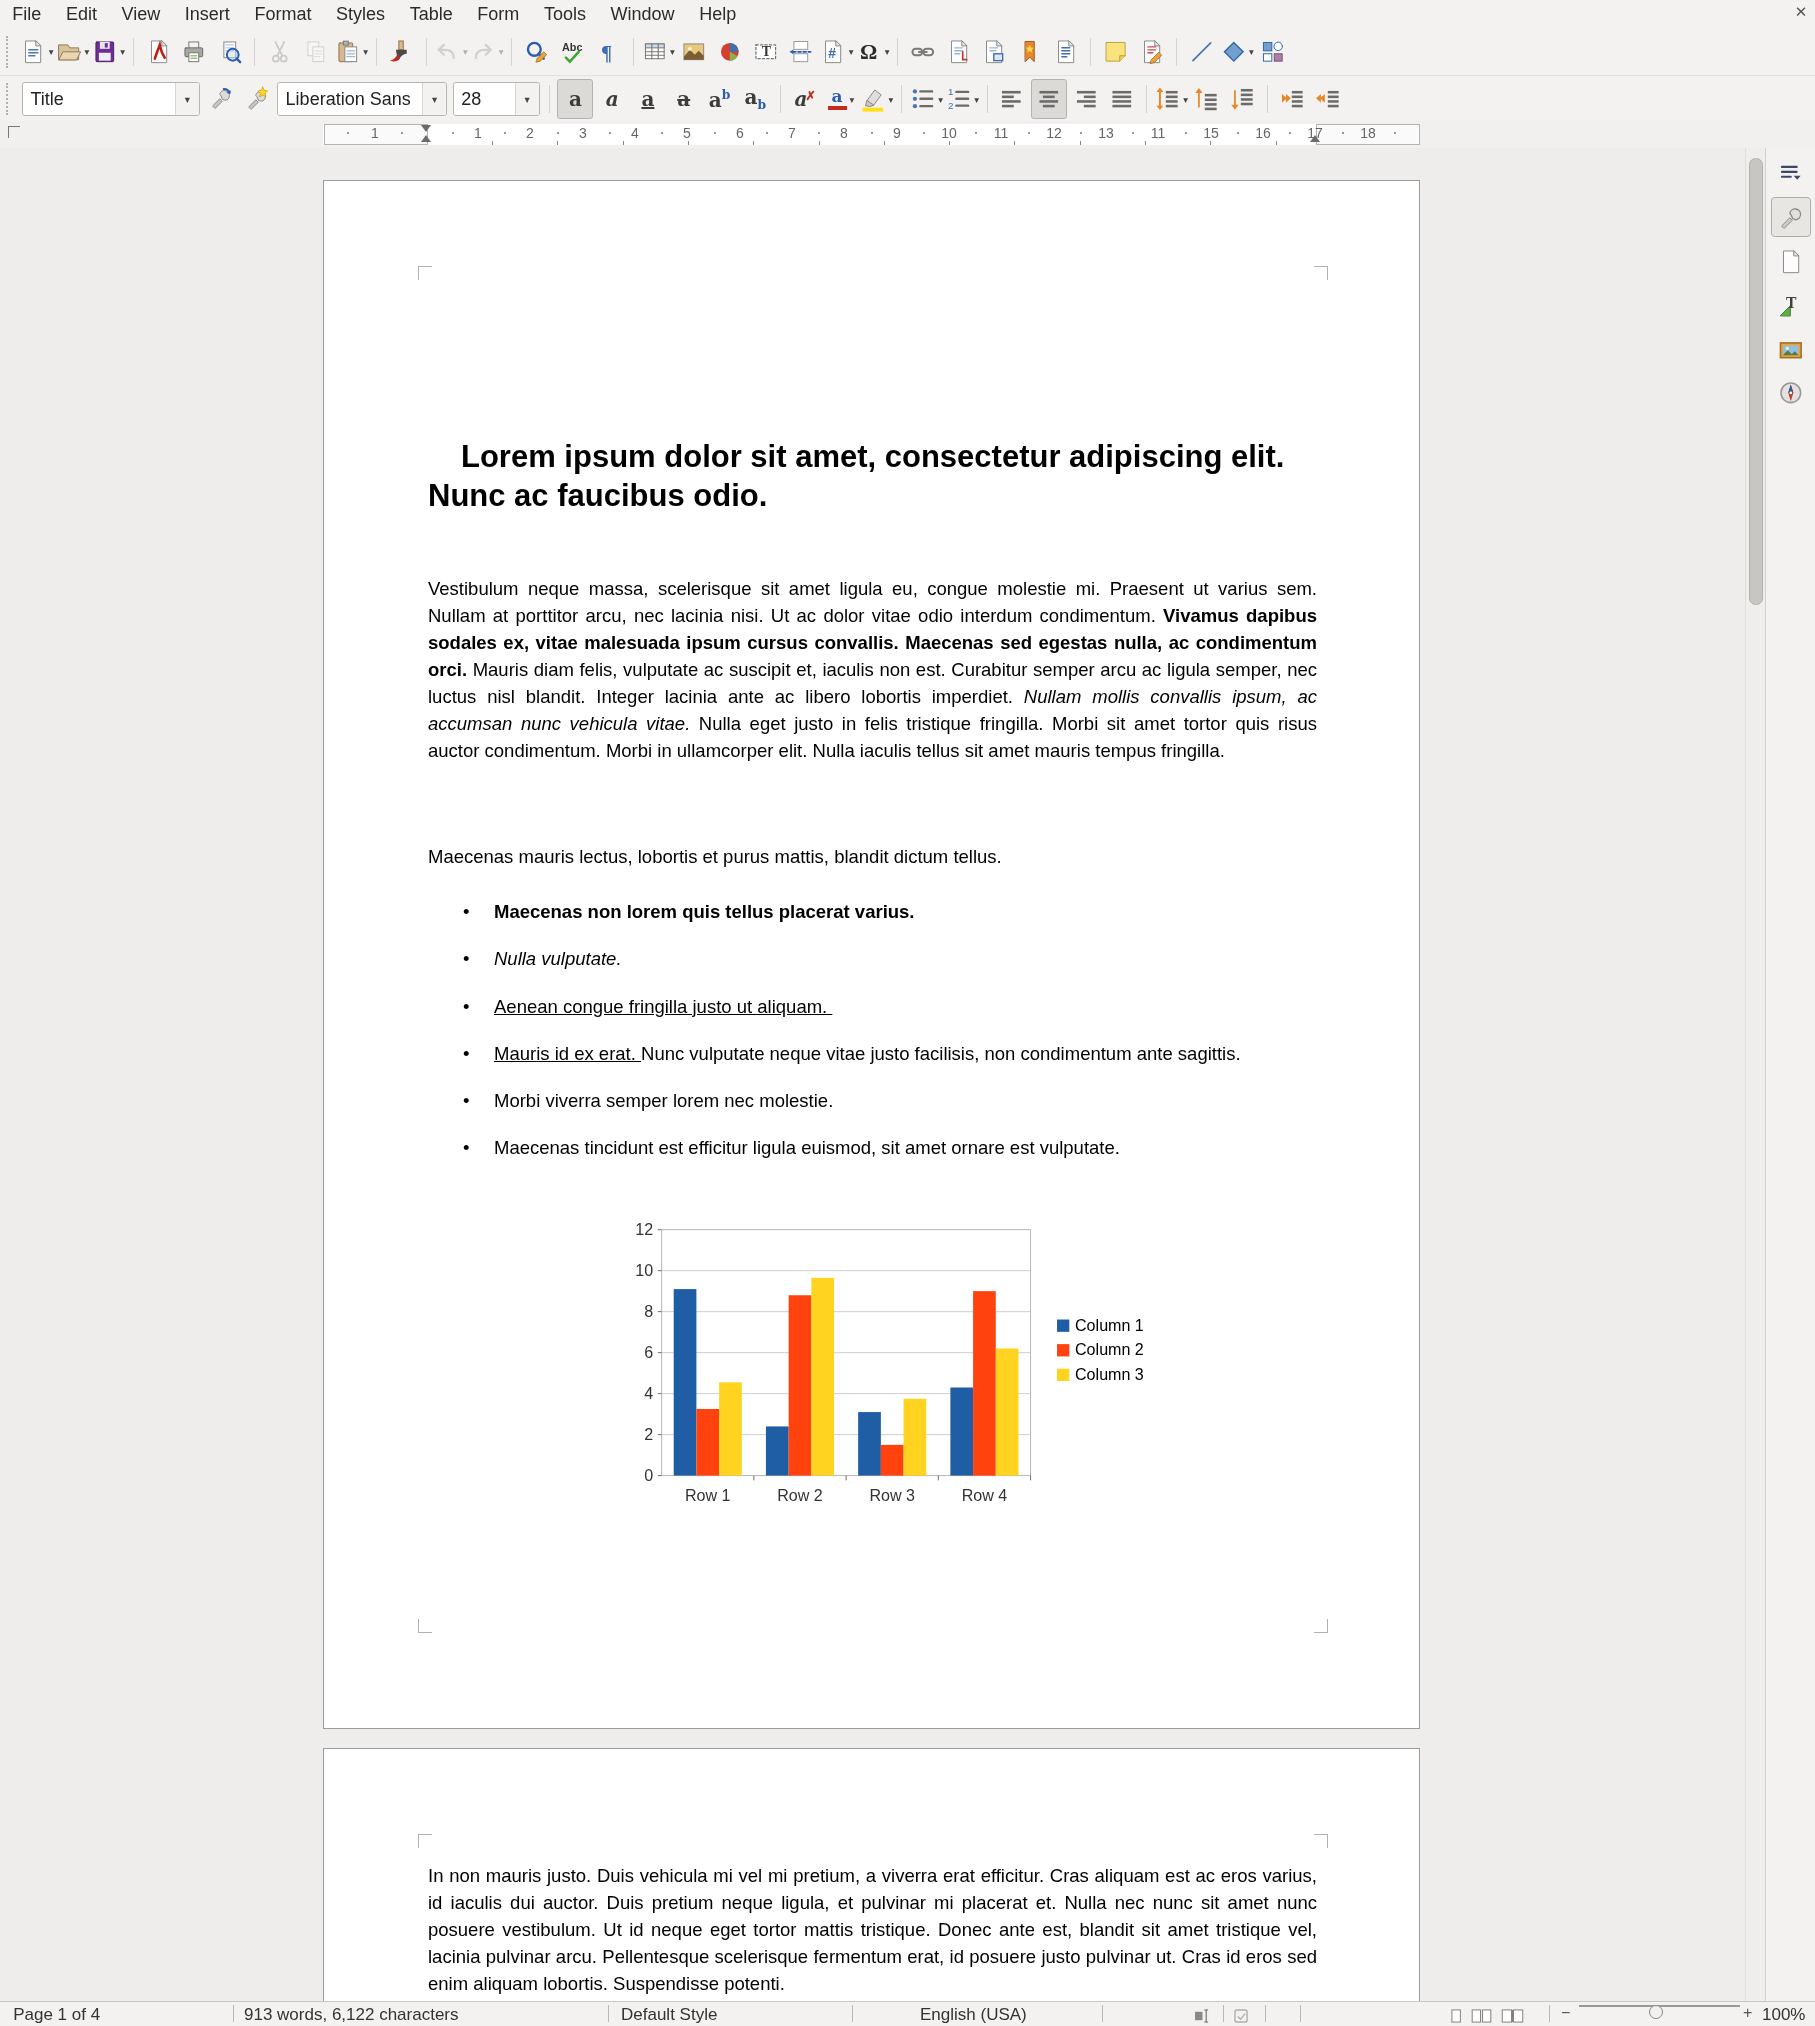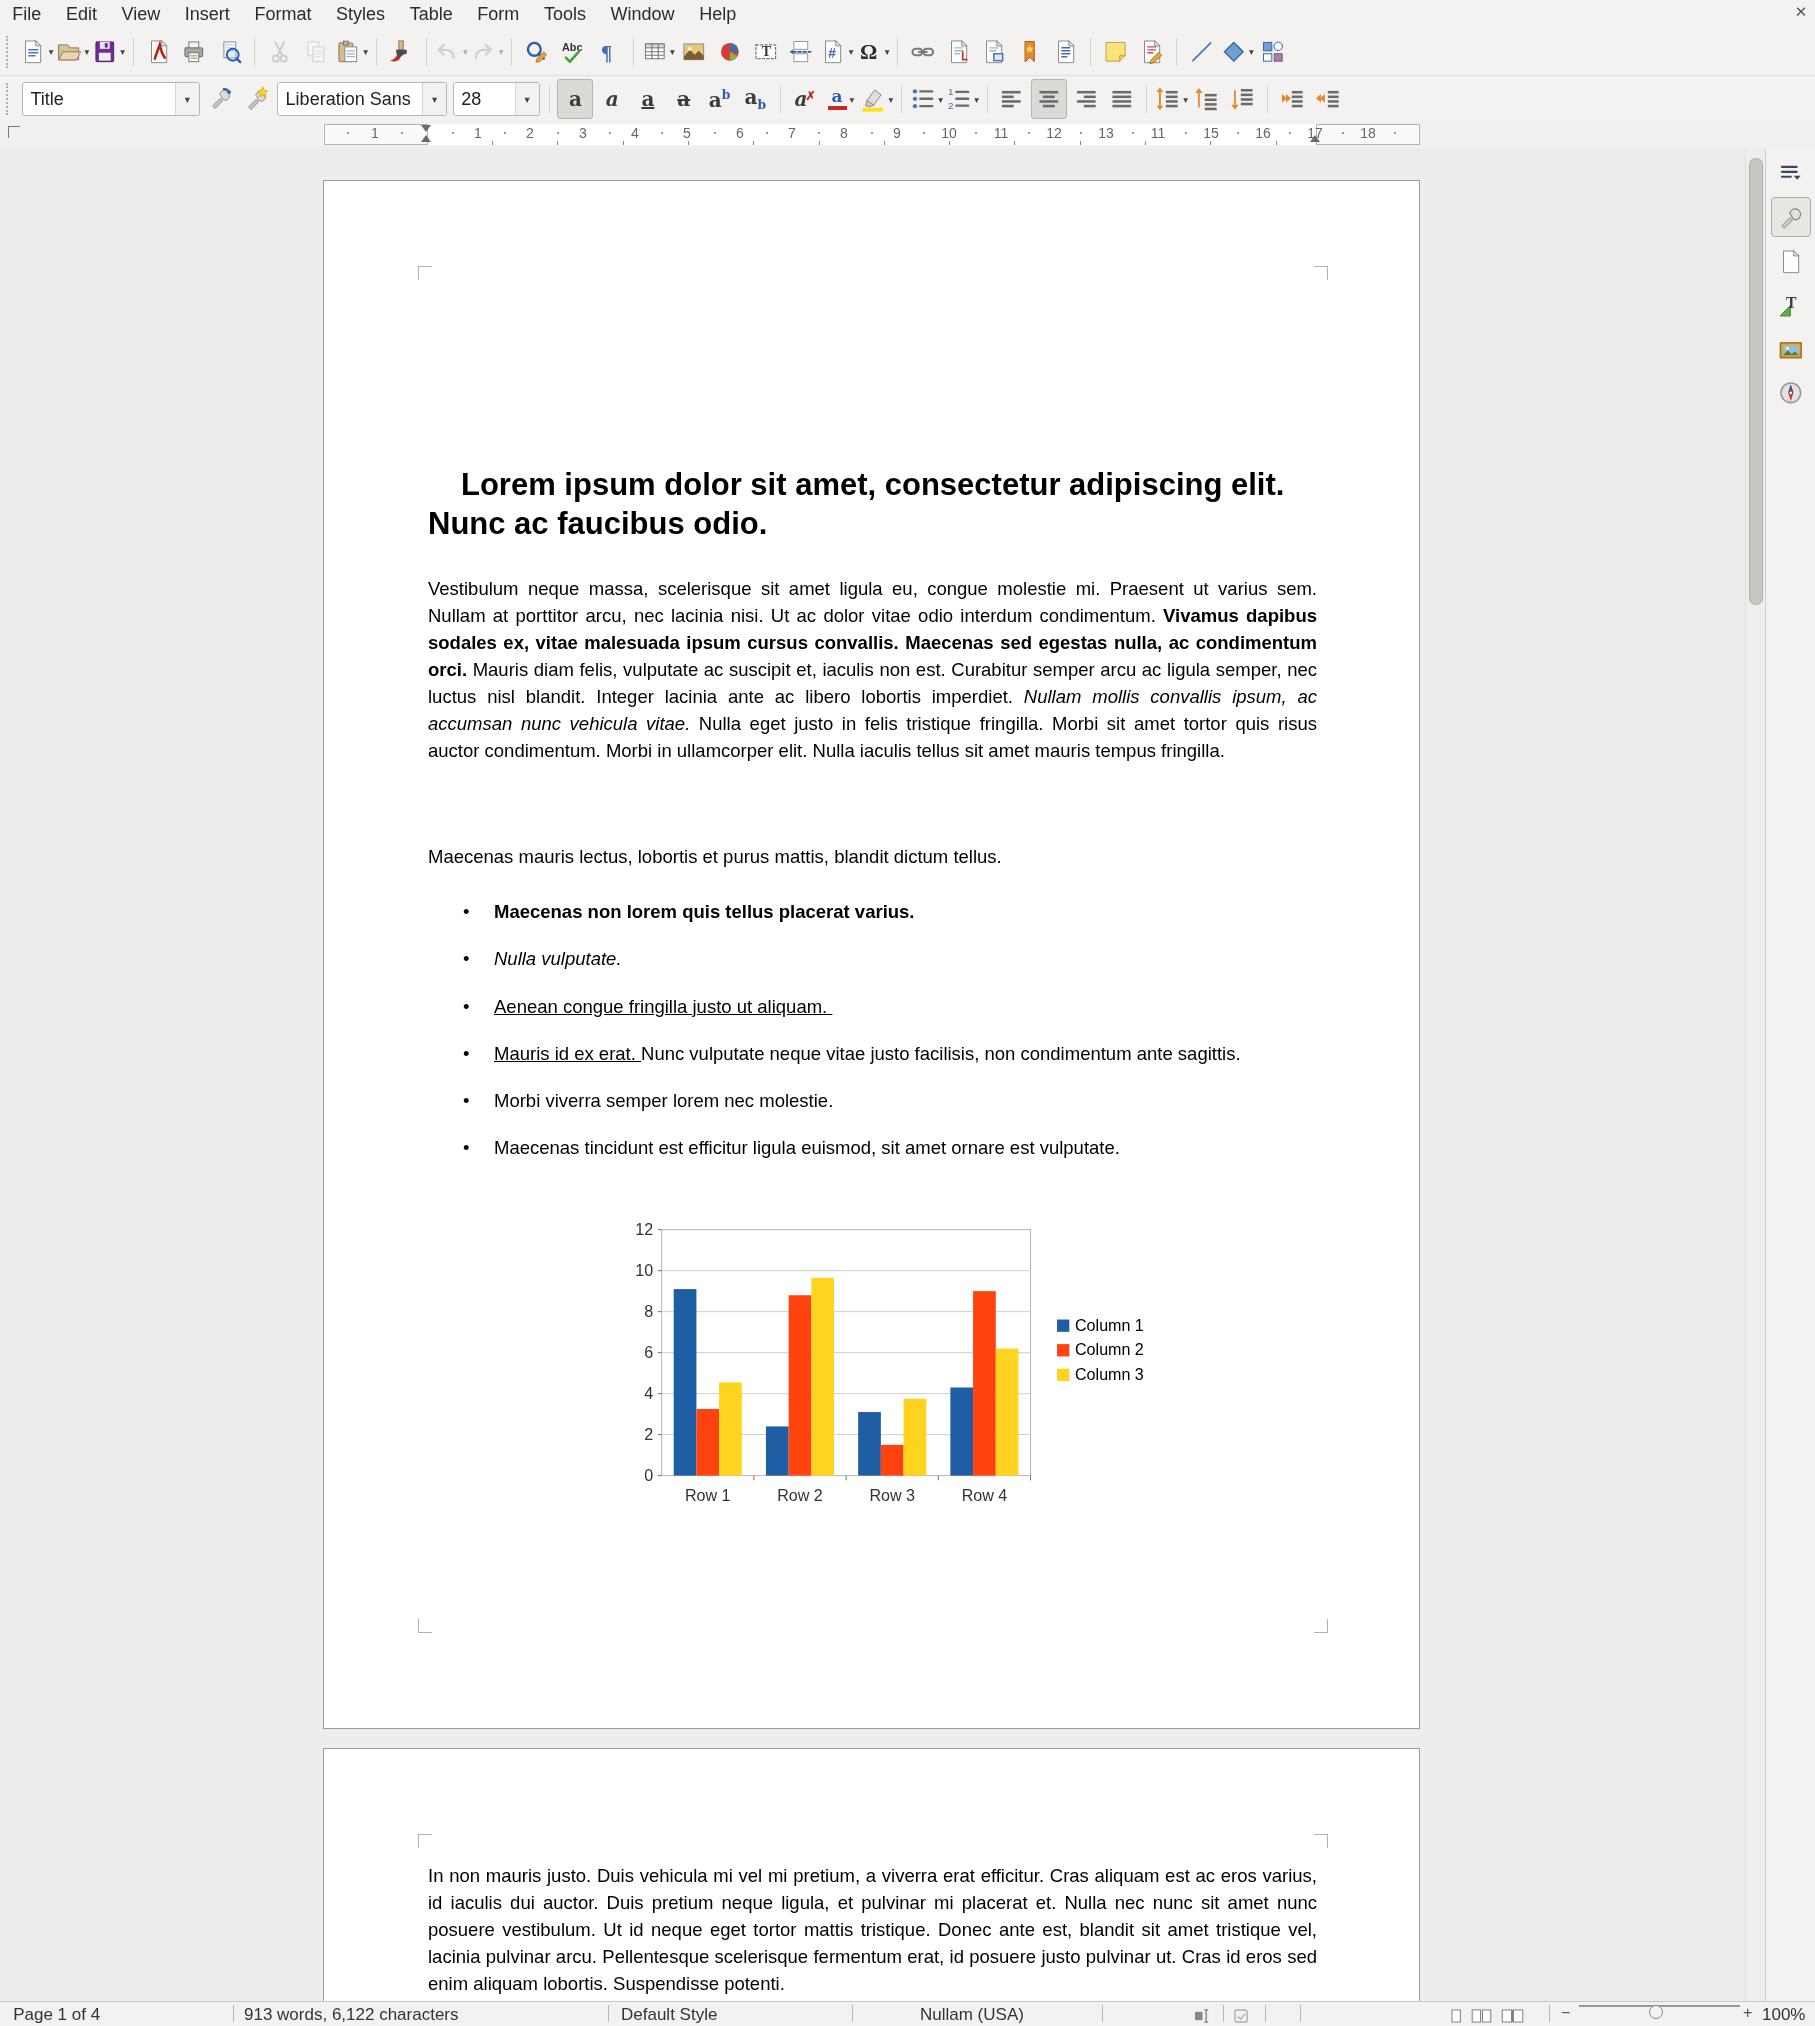--- a/index.html
+++ b/index.html
@@ -58,21 +58,21 @@
   .page2{top:1600px;height:407px;}
   .corner{position:absolute;width:13.2px;height:13.2px;}
   .corner.tl{border-left:0.9px solid #b3b1af;border-top:0.9px solid #b3b1af;}
   .corner.tr{border-right:0.9px solid #b3b1af;border-top:0.9px solid #b3b1af;}
   .corner.bl{border-left:0.9px solid #b3b1af;border-bottom:0.9px solid #b3b1af;}
   .corner.br{border-right:0.9px solid #b3b1af;border-bottom:0.9px solid #b3b1af;}
 
   .doc-title{position:absolute;top:119px;left:104px;width:889px;text-align:center;
     font-size:45px;font-weight:bold;color:#000;}
   .doc-heading{position:absolute;top:256px;left:104px;width:889px;font-size:31px;font-weight:bold;
-    line-height:39px;text-indent:33px;color:#000;margin-top:28px;}
+    line-height:39px;text-indent:33px;color:#000;}
   .para{font-size:18.5px;line-height:27px;color:#000;text-align:justify;}
   .p1{position:absolute;top:394px;left:104px;width:889px;}
   .p2{position:absolute;top:662px;left:104px;width:889px;text-align:left;}
   .bullets{position:absolute;top:717px;left:139px;width:854px;}
   .bullet-item{position:relative;padding-left:31px;margin-bottom:20.3px;font-size:18.5px;line-height:27px;text-align:justify;}
   .bullet-dot{position:absolute;left:0;top:0;}
   .bt-bold{font-weight:bold;}
   .bt-italic{font-style:italic;}
   .bt-underline{text-decoration:underline;}
   .p3{position:absolute;top:113px;left:104px;width:889px;}
@@ -838,21 +838,21 @@
       </div>
     </div>
 
   <div class="statusbar" id="statusbar">
     <span style="left:13.2px">Page 1 of 4</span>
     <span class="st-sep" style="left:233px"></span>
     <span style="left:244px">913 words, 6,122 characters</span>
     <span class="st-sep" style="left:608px"></span>
     <span style="left:621px">Default Style</span>
     <span class="st-sep" style="left:852px"></span>
-    <span style="left:920px">Nullam (USA)</span>
+    <span style="left:920px">English (USA)</span>
     <span class="st-sep" style="left:1102px"></span>
     <span style="left:1194px;top:5.7px">
       <svg width="17" height="14" viewBox="0 0 18 15">
           <rect x="1" y="3" width="8" height="9" fill="#8a8886"></rect>
           <path d="M13 1v13M11 1h4M11 14h4" stroke="#8a8886" stroke-width="1.5" fill="none"></path>
         </svg></span>
     <span class="st-sep" style="left:1223px"></span>
     <span style="left:1234px;top:5.7px">
       <svg width="15" height="14" viewBox="0 0 16 15">
           <rect x="1" y="1" width="13" height="13" rx="2" fill="none" stroke="#b0aeab" stroke-width="1.5"></rect>

